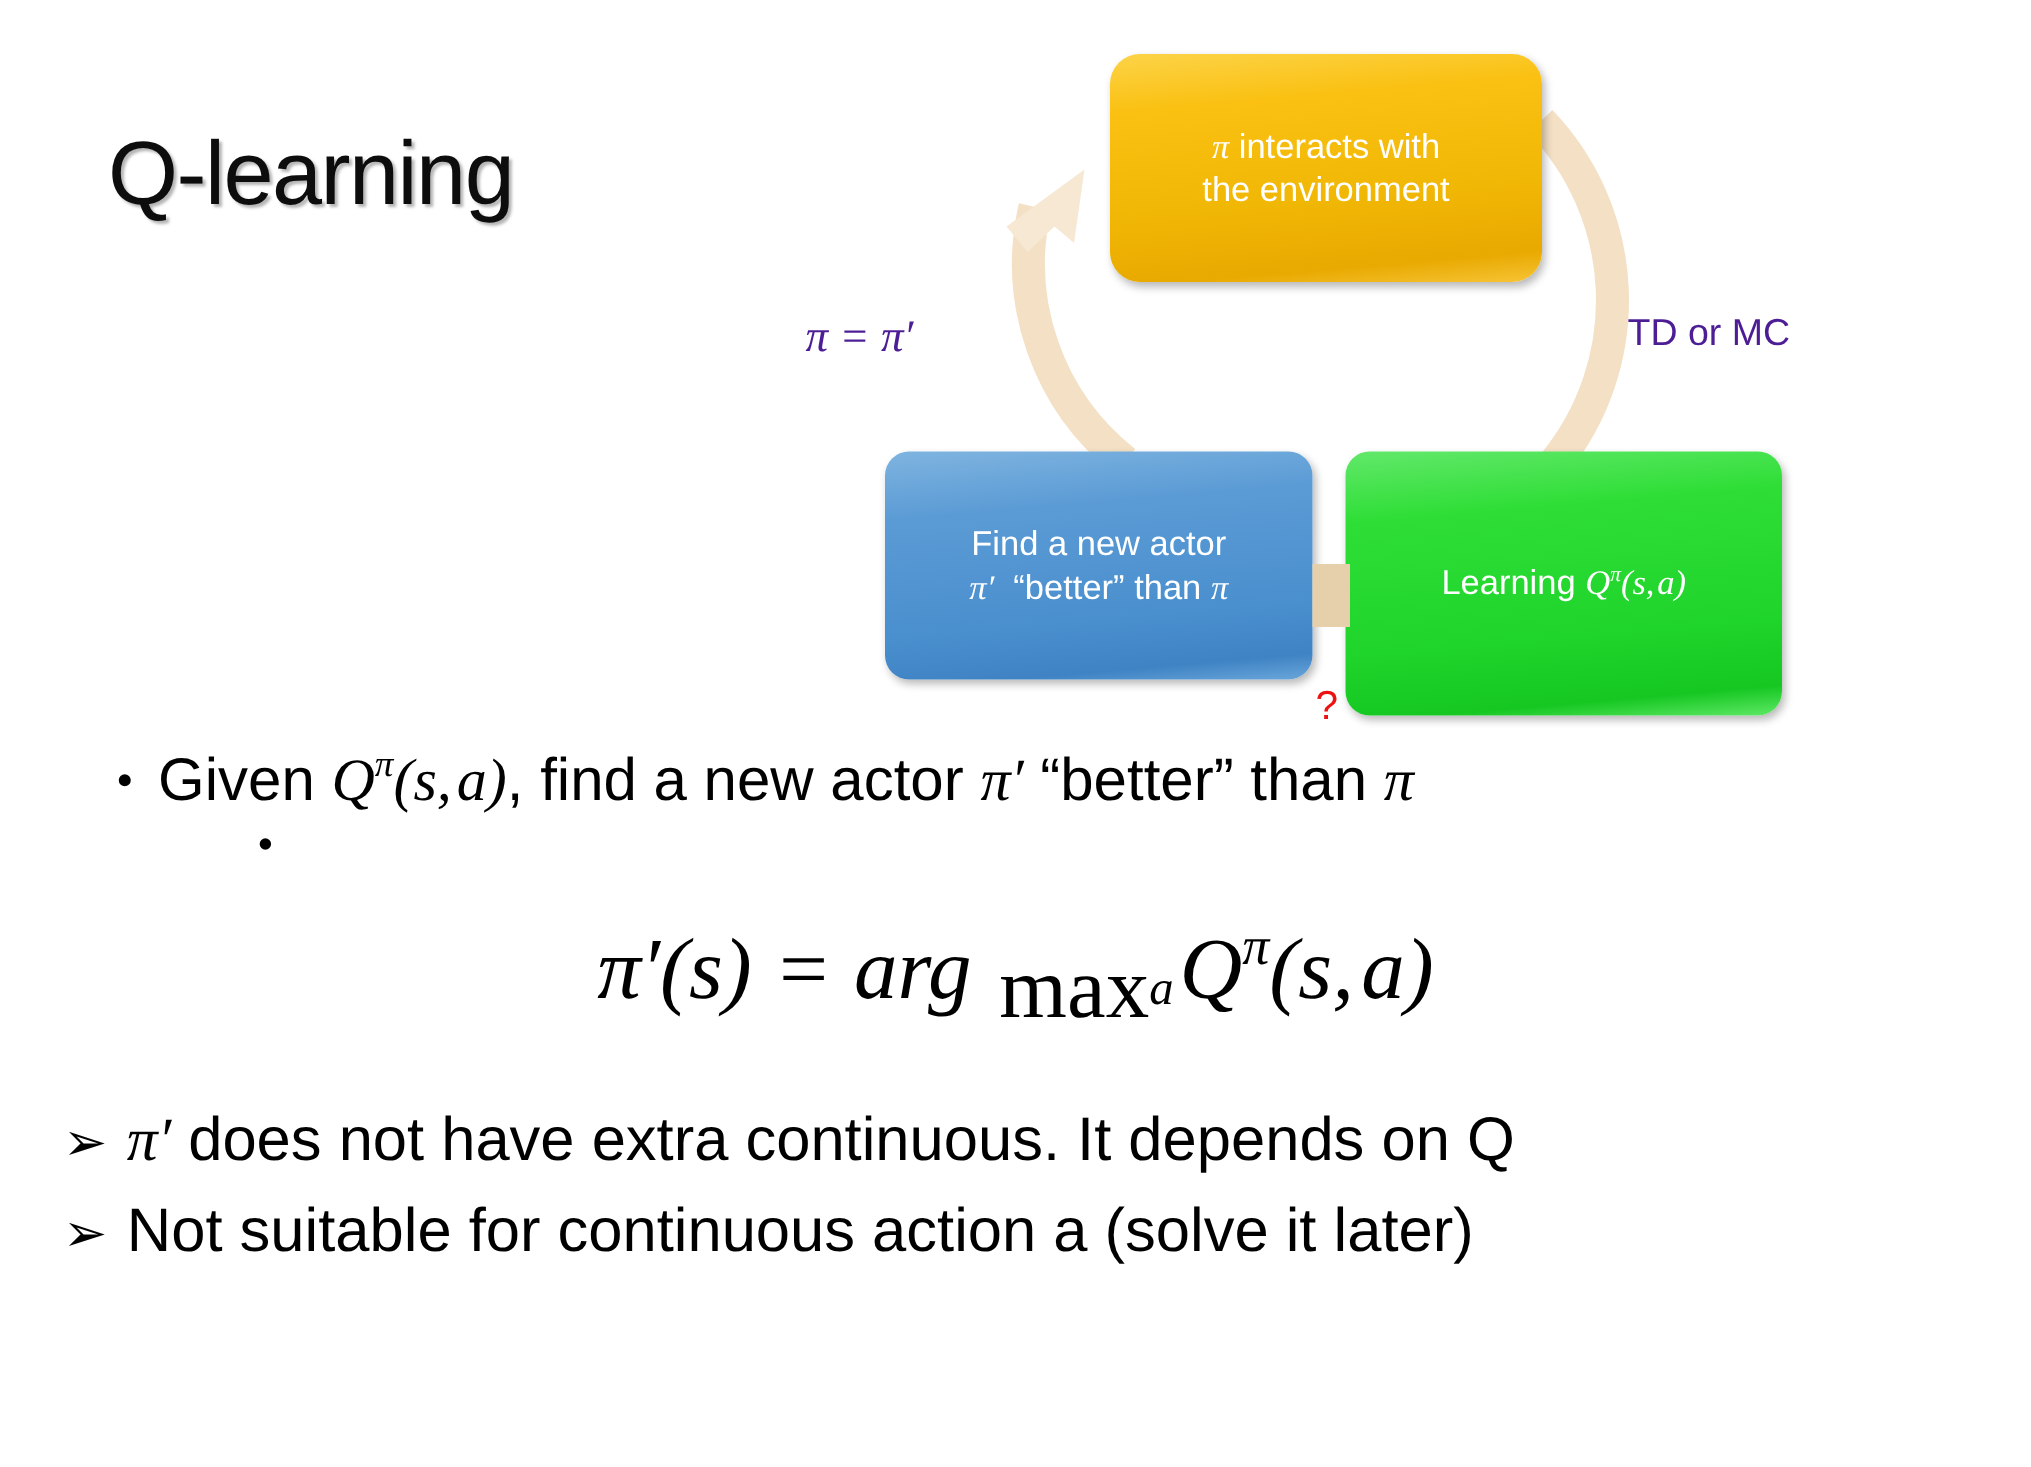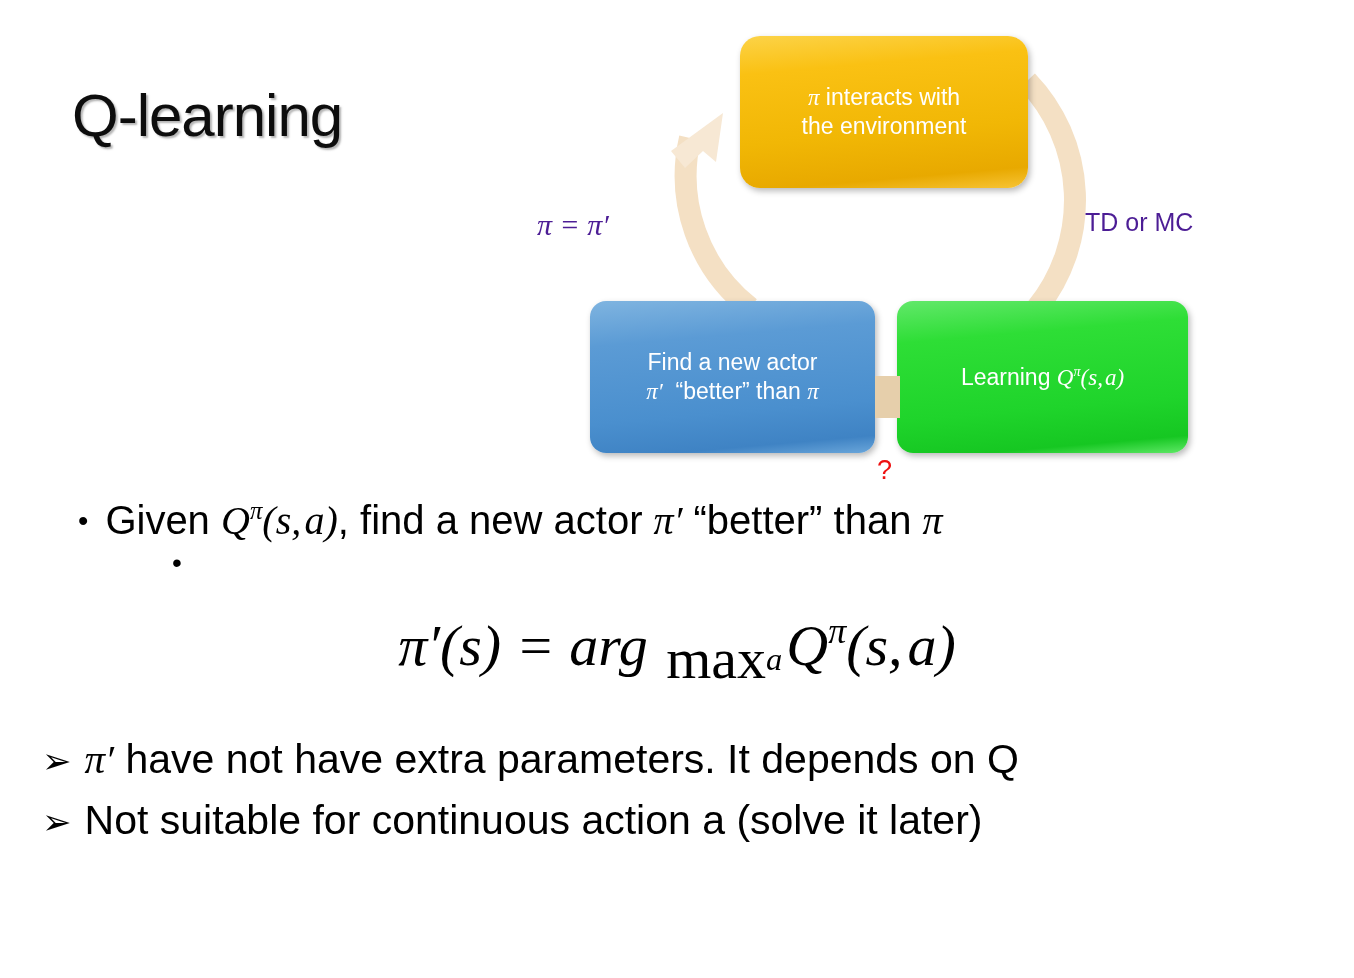--- a/index.html
+++ b/index.html
@@ -72,21 +72,21 @@
     top: 283px;
     width: 285px;
     height: 152px;
     background: linear-gradient(175deg,#7fb4e0 0%,#5b9bd5 26%,#4a8fce 70%,#3f83c4 90%,#6aa6da 100%);
     text-align: center;
   }
   #node-learning {
     left: 357px;
     top: 283px;
     width: 291px;
-    height: 152px;
+    height: 176px;
     background: linear-gradient(175deg,#62e86a 0%,#2ede36 24%,#1fd42b 68%,#16c722 90%,#5fe866 100%);
   }
 
   
   #connector-bottom {
     position: absolute;
     left: 335px;
     top: 358px;
     width: 25px;
     height: 42px;
@@ -265,21 +265,21 @@
   <div id="display-equation">
     <span>π<span class="prime">′</span>(s)</span><span class="up"> = </span><span>arg </span><span class="argmax">
         <span class="op">max</span>
         <span class="sub">a</span>
       </span><span>Q<span class="sup">π</span>(s, a)</span>
   </div>
 
   <div id="arrow-bullets">
     <div class="arrow-row">
       <span class="arrow-glyph">➢</span>
-      <span><span class="mth">π<span class="prime">′</span></span><span> have not have extra parameters. It depends on Q</span></span>
+      <span><span class="mth">π<span class="prime">′</span></span><span> does not have extra continuous. It depends on Q</span></span>
     </div>
     <div class="arrow-row">
       <span class="arrow-glyph">➢</span>
       <span>Not suitable for continuous action a (solve it later)</span>
     </div>
   </div>
 
 </div>
 
 </body></html>

